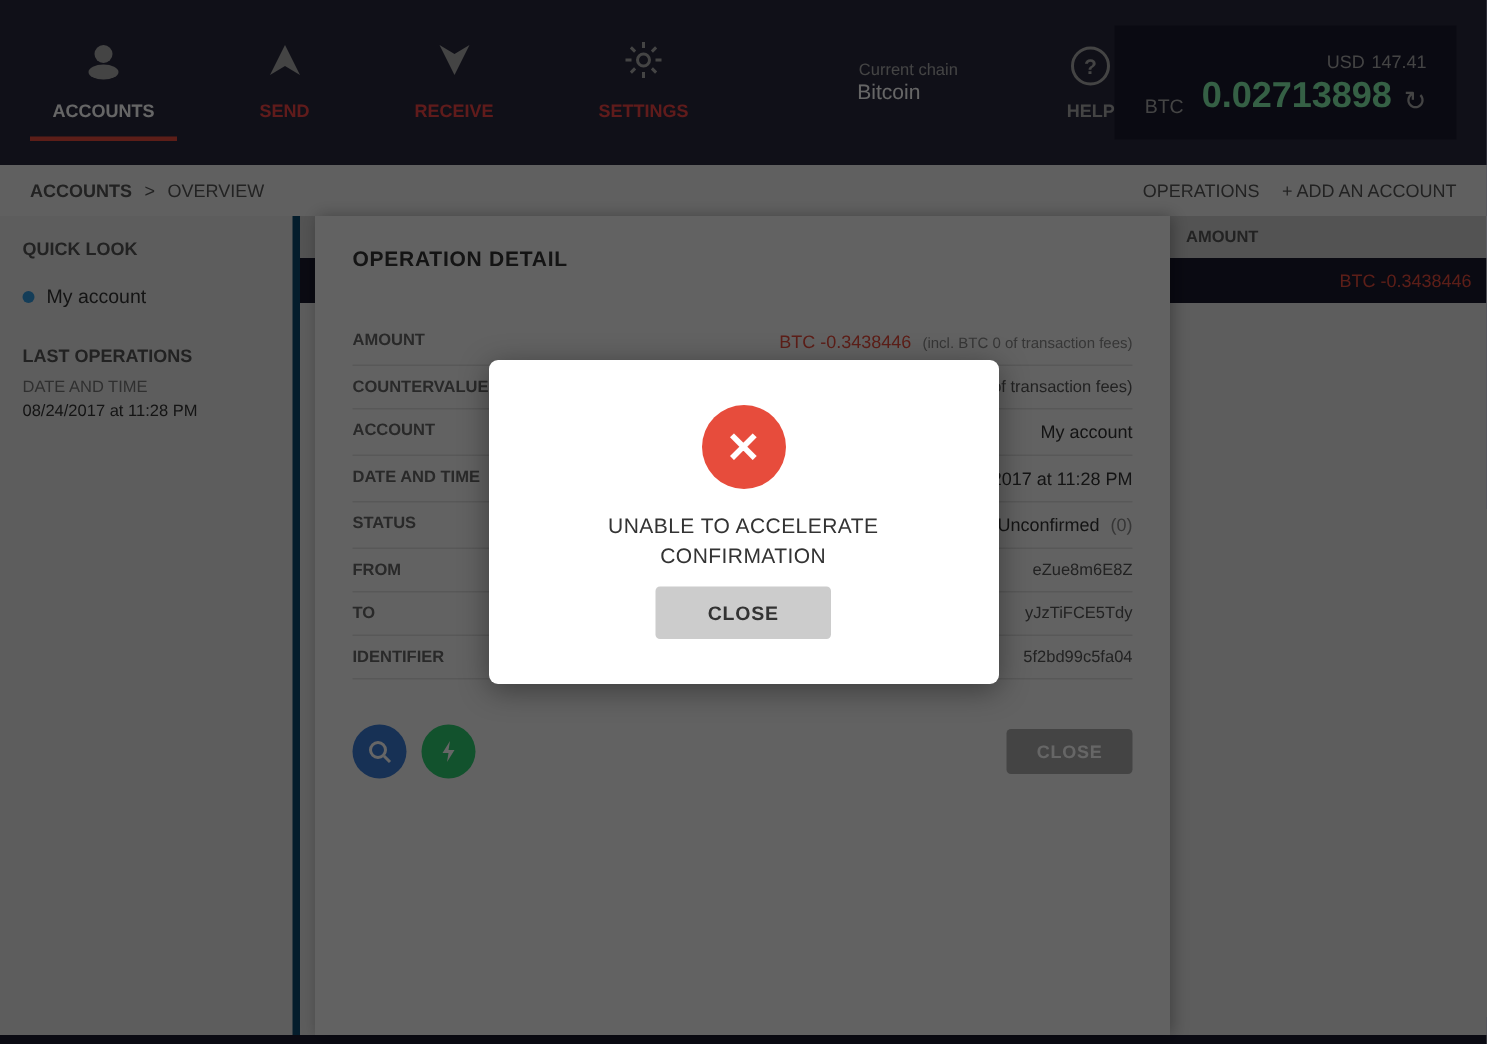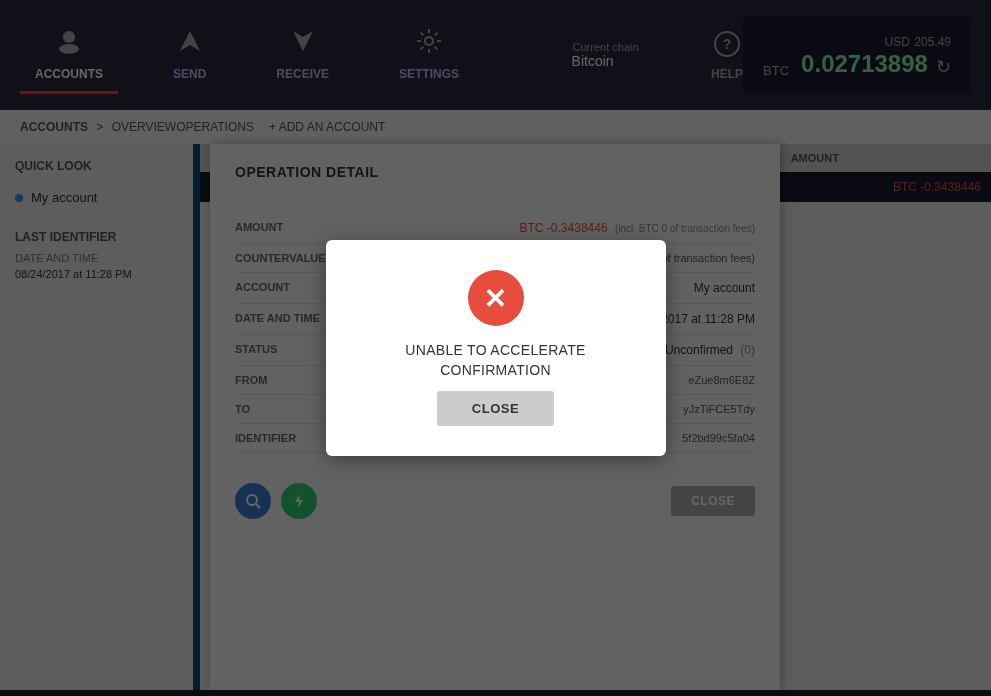--- a/index.html
+++ b/index.html
@@ -23,21 +23,21 @@
     }
     .nav-items {
       display: flex;
       gap: 40px;
       flex: 1;
     }
     .nav-item {
       display: flex;
       flex-direction: column;
       align-items: center;
-      color: #c4b5fd;
+      color: #ef4444;
       font-size: 12px;
       font-weight: bold;
       cursor: pointer;
       padding: 10px 15px;
       gap: 6px;
     }
     .nav-item.active {
       color: #fff;
       border-bottom: 3px solid #e74c3c;
     }
@@ -104,21 +104,21 @@
       font-size: 18px;
       cursor: pointer;
     }
 
     
     .breadcrumb-bar {
       background: #f0f0f0;
       padding: 10px 20px;
       display: flex;
       align-items: center;
-      justify-content: flex-start;
+      justify-content: space-between;
       font-size: 12px;
       color: #555;
     }
     .breadcrumb-actions {
       display: flex;
       gap: 15px;
       align-items: center;
     }
     .breadcrumb-actions span {
       color: #555;
@@ -132,21 +132,21 @@
       height: calc(696px - 110px - 40px);
       background: #e8e8e8;
       position: relative;
     }
 
     
     .sidebar {
       width: 200px;
       background: #e8e8e8;
       padding: 15px;
-      border-right: 7px solid #0c4a6e;
+      border-right: 5px solid #0c4a6e;
     }
     .sidebar-title {
       font-size: 12px;
       font-weight: bold;
       color: #555;
       margin-bottom: 12px;
     }
     .sidebar-item {
       display: flex;
       align-items: center;
@@ -412,21 +412,21 @@
             <text x="14" y="19" text-anchor="middle" fill="#aaa" font-size="14" font-weight="bold">?</text>
           </svg>
       </span>
       <span>HELP</span>
     </div>
   </div>
 
   <div class="balance-section">
     <div>
       <span class="balance-usd">USD</span>
-      <span class="balance-usd">205.49</span>
+      <span class="balance-usd">147.41</span>
     </div>
     <div style="display:flex;align-items:flex-end;gap:8px;">
       <span class="balance-currency">BTC</span>
       <span class="balance-btc">0.02713898</span>
       <button class="refresh-btn">↻</button>
     </div>
   </div>
 </div>
 
 <div class="breadcrumb-bar">
@@ -442,21 +442,21 @@
 </div>
 
 <div class="main-content">
 
   <div class="sidebar">
     <div class="sidebar-title">QUICK LOOK</div>
     <div class="sidebar-item">
       <div class="sidebar-dot"></div>
       <span>My account</span>
     </div>
-    <div class="last-operations-title">LAST IDENTIFIER</div>
+    <div class="last-operations-title">LAST OPERATIONS</div>
     <div class="date-time-label">DATE AND TIME</div>
     <div class="date-value">08/24/2017 at 11:28 PM</div>
   </div>
 
   <div class="table-area">
     <div class="table-header">
       <span>DATE AND TIME</span>
       <span>COUNTERVALUE</span>
       <span>OPERATIONS</span>
       <span>AMOUNT</span>

